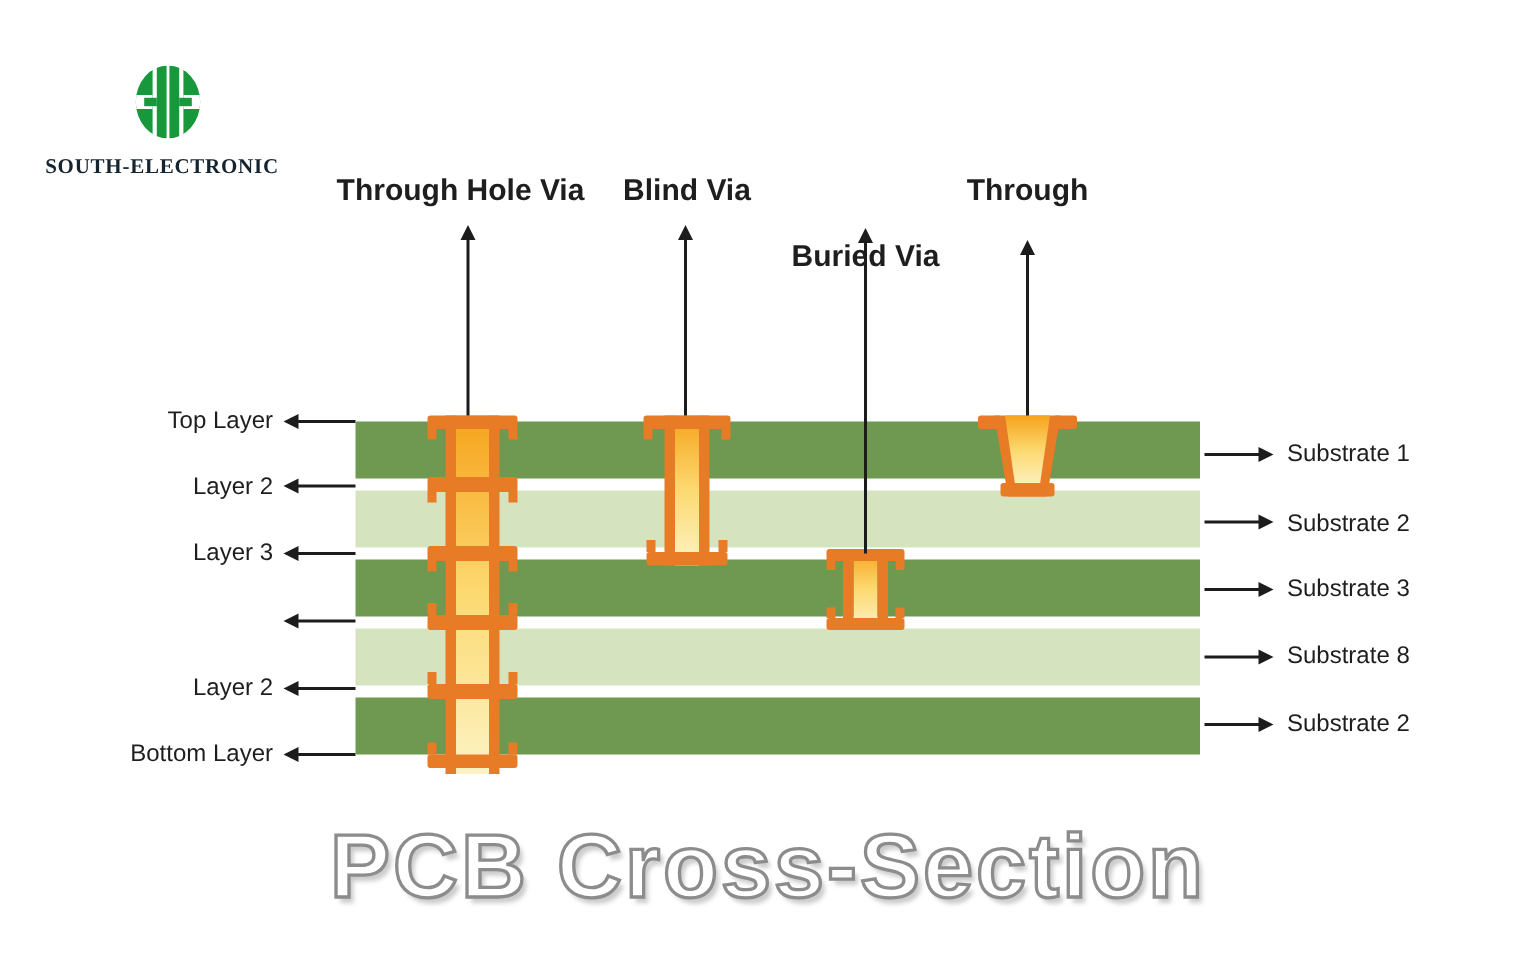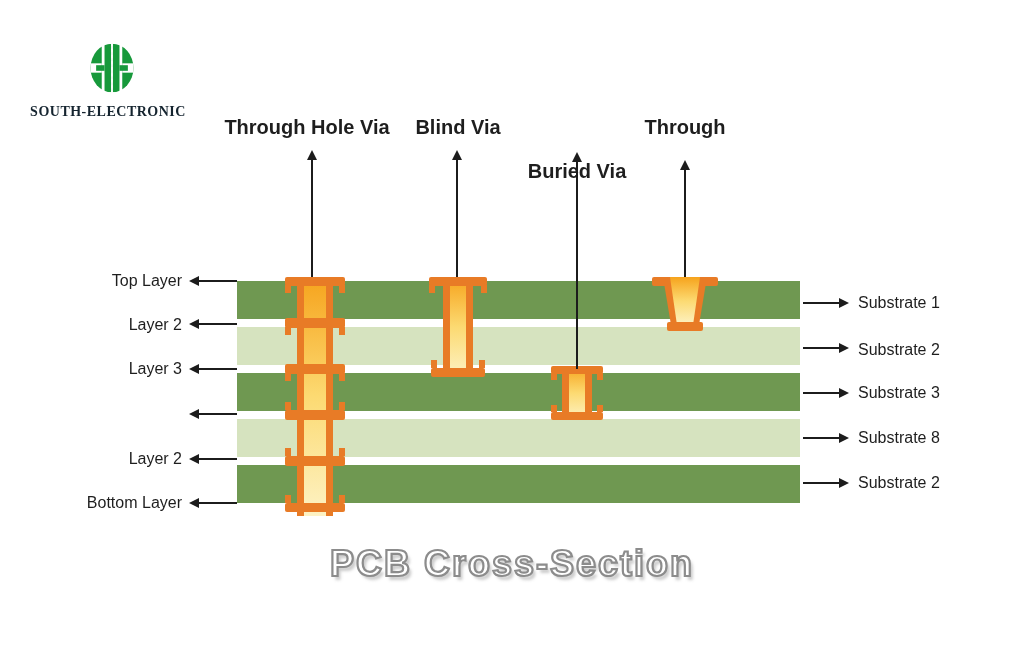--- a/index.html
+++ b/index.html
@@ -46,21 +46,21 @@
     display:flex;flex-direction:column;gap:8px;z-index:1;}
   .band{height:38px;width:100%;}
   .band.dark{background:var(--substrate-dark);}
   .band.light{background:var(--substrate-light);}
 
   .via-overlay{position:absolute;left:0;top:0;width:1024px;height:652px;z-index:2;pointer-events:none;}
   .copper{fill:var(--copper-orange);}
 
   
   .page-title{position:absolute;left:512px;top:543px;transform:translateX(-50%);
-    font-size:36px;font-weight:bold;letter-spacing:2px;white-space:nowrap;
+    font-size:60px;font-weight:bold;letter-spacing:2px;white-space:nowrap;
     color:var(--title-fill);
     -webkit-text-stroke:2.2px var(--title-outline);
     text-shadow:3px 4px 3px rgba(110,110,110,0.35);}
 </style>
 </head>
 <body>
 
 <div class="stage">
 
   <div class="logo-block">

